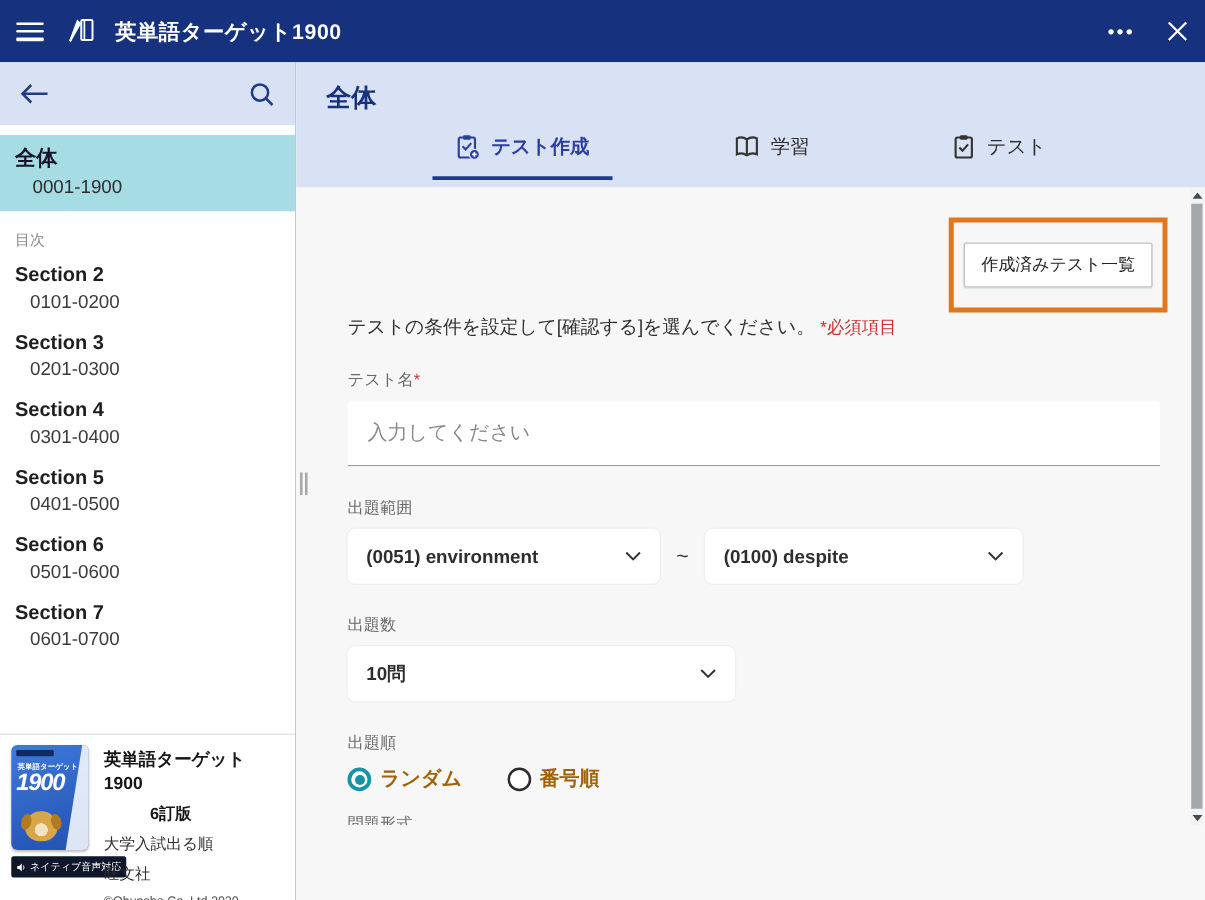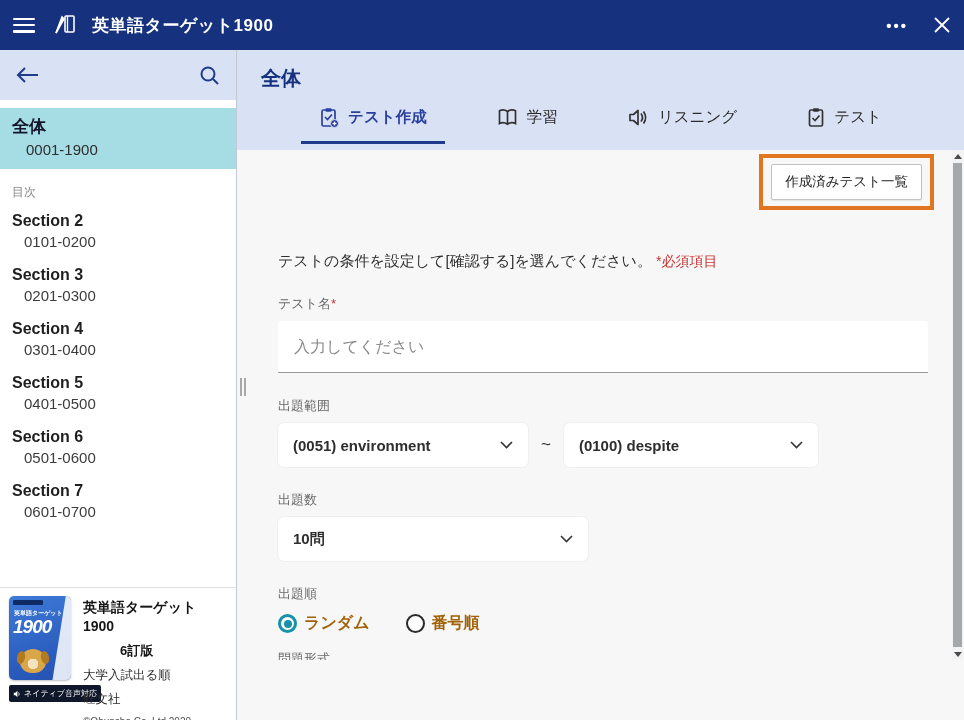--- a/index.html
+++ b/index.html
@@ -78,22 +78,22 @@
   .tab.active { color:#2B3F9E; font-weight:bold; border-bottom-color:#1E3A8A; }
 
   
   .splitter { position:absolute; left:3px; top:328px; width:8px; height:18px; display:flex; gap:2px;
               cursor:col-resize; z-index:6; }
   .splitter i { display:block; width:2px; height:18px; background:#A8A8A8; }
 
   
   .content { position:relative; height:510px; background:#F7F7F7; overflow:hidden;
              padding:0 36px 0 41px; }
-  .annotation-box { position:absolute; top:4px; right:30px; border:4px solid #E0761D;
-                    padding:6px 8px; background:transparent; z-index:4; }
+  .annotation-box { position:absolute; top:24px; right:30px; border:4px solid #E0761D;
+                    padding:16px 8px; background:transparent; z-index:4; }
   .created-btn { background:#fff; border:1px solid #C2C2C2; border-radius:2px; color:#222;
                  font-size:13.5px; padding:8px 13px; cursor:pointer; font-family:inherit;
                  box-shadow:0 1px 1px rgba(0,0,0,.08); white-space:nowrap; }
   .instruction { margin-top:102px; font-size:15px; color:#303030; }
   .required-note { color:#C83232; margin-left:4px; font-size:14px; }
   .field-label { margin-top:24px; font-size:13px; color:#6A6A6A; }
   .req-star { color:#C83232; }
   .text-input { margin-top:8px; width:100%; height:52px; background:#fff; border:none;
                 border-bottom:1px solid #9A9A9A; border-radius:3px 3px 0 0; font-size:16px;
                 color:#222; padding:0 16px; font-family:inherit; outline:none; }
@@ -278,30 +278,20 @@
             <span>
               <svg width="21" height="19" viewBox="0 0 21 19">
                 <path d="M10.5 3.5 C8 1.8 4.5 1.8 2.5 2.8 L2.5 15.5 C4.5 14.5 8 14.5 10.5 16.2 C13 14.5 16.5 14.5 18.5 15.5 L18.5 2.8 C16.5 1.8 13 1.8 10.5 3.5 Z" fill="none" stroke="#333" stroke-width="1.7"></path>
                 <line x1="10.5" y1="3.5" x2="10.5" y2="16.2" stroke="#333" stroke-width="1.7"></line>
               </svg>
             </span>
             <span>学習</span>
           </div>
           <div class="tab">
             <span>
-              <svg width="21" height="19" viewBox="0 0 21 19">
-                <polygon points="2,6.5 5.5,6.5 10,2.5 10,16.5 5.5,12.5 2,12.5" fill="none" stroke="#333" stroke-width="1.7" stroke-linejoin="round"></polygon>
-                <path d="M13 5.5 Q16 9.5 13 13.5" fill="none" stroke="#333" stroke-width="1.7"></path>
-                <path d="M15.5 3.5 Q19.8 9.5 15.5 15.5" fill="none" stroke="#333" stroke-width="1.7"></path>
-              </svg>
-            </span>
-            <span>リスニング</span>
-          </div>
-          <div class="tab">
-            <span>
               <svg width="18" height="21" viewBox="0 0 18 21">
                 <rect x="2.5" y="3" width="13" height="16" rx="1.5" fill="none" stroke="#333" stroke-width="1.7"></rect>
                 <rect x="6" y="1.2" width="6" height="3.6" rx="1" fill="#333"></rect>
                 <polyline points="5.5,11 8,13.5 12.5,8.5" fill="none" stroke="#333" stroke-width="1.7"></polyline>
               </svg>
             </span>
             <span>テスト</span>
           </div>
         </div>
       </div>

